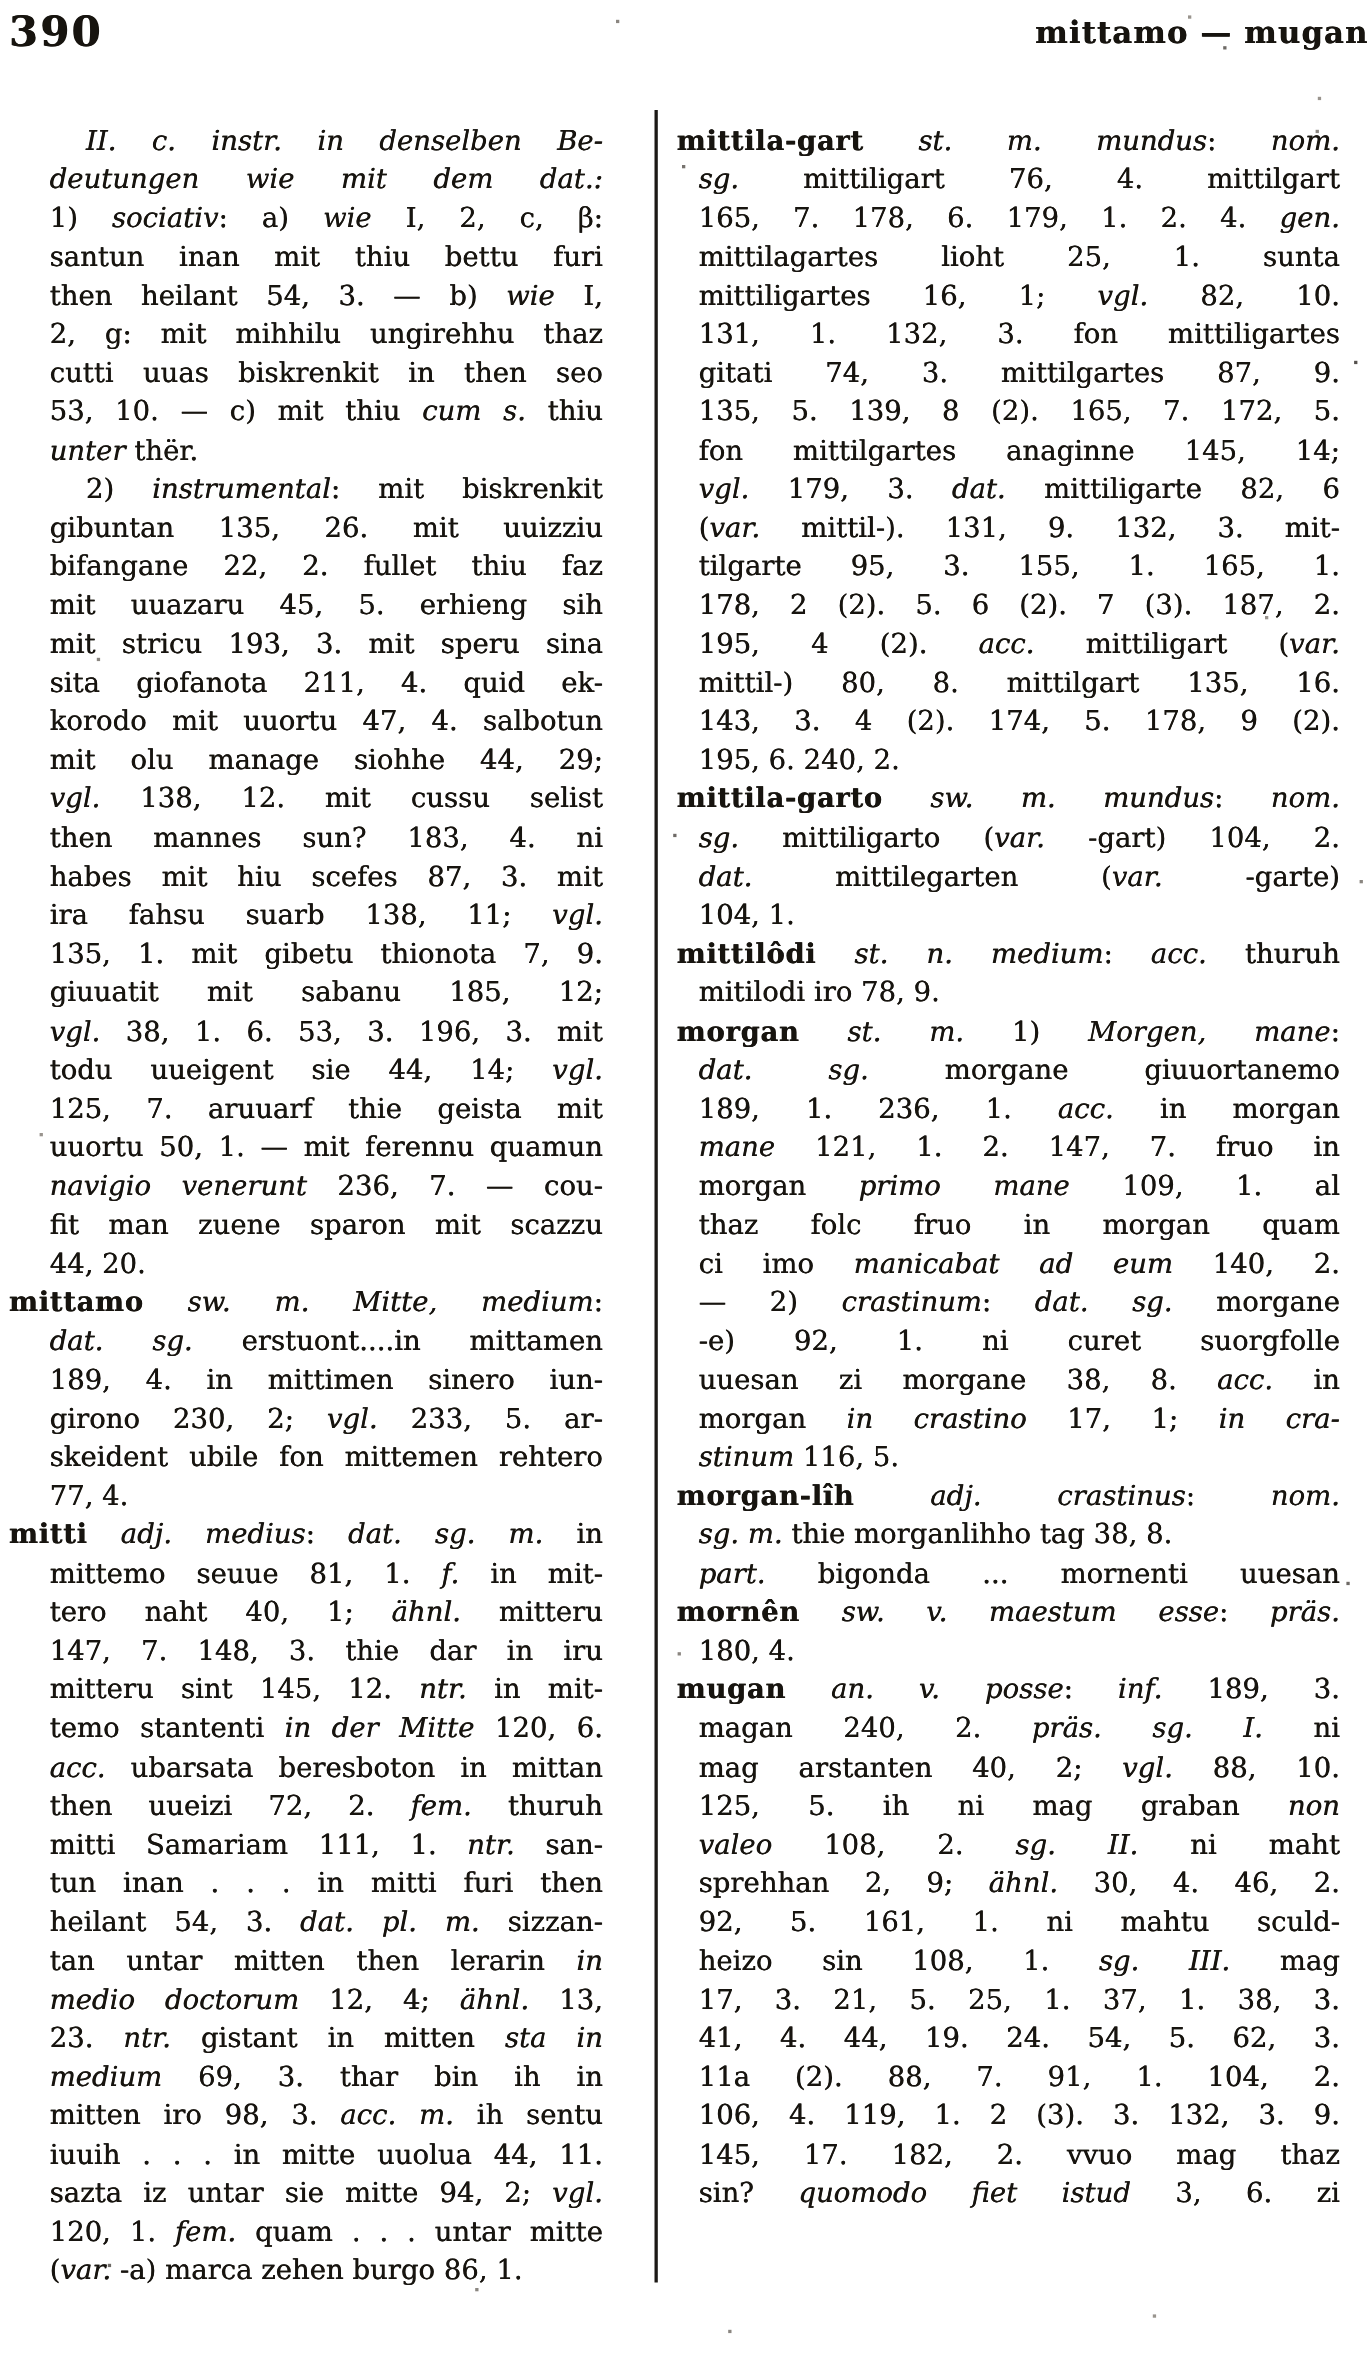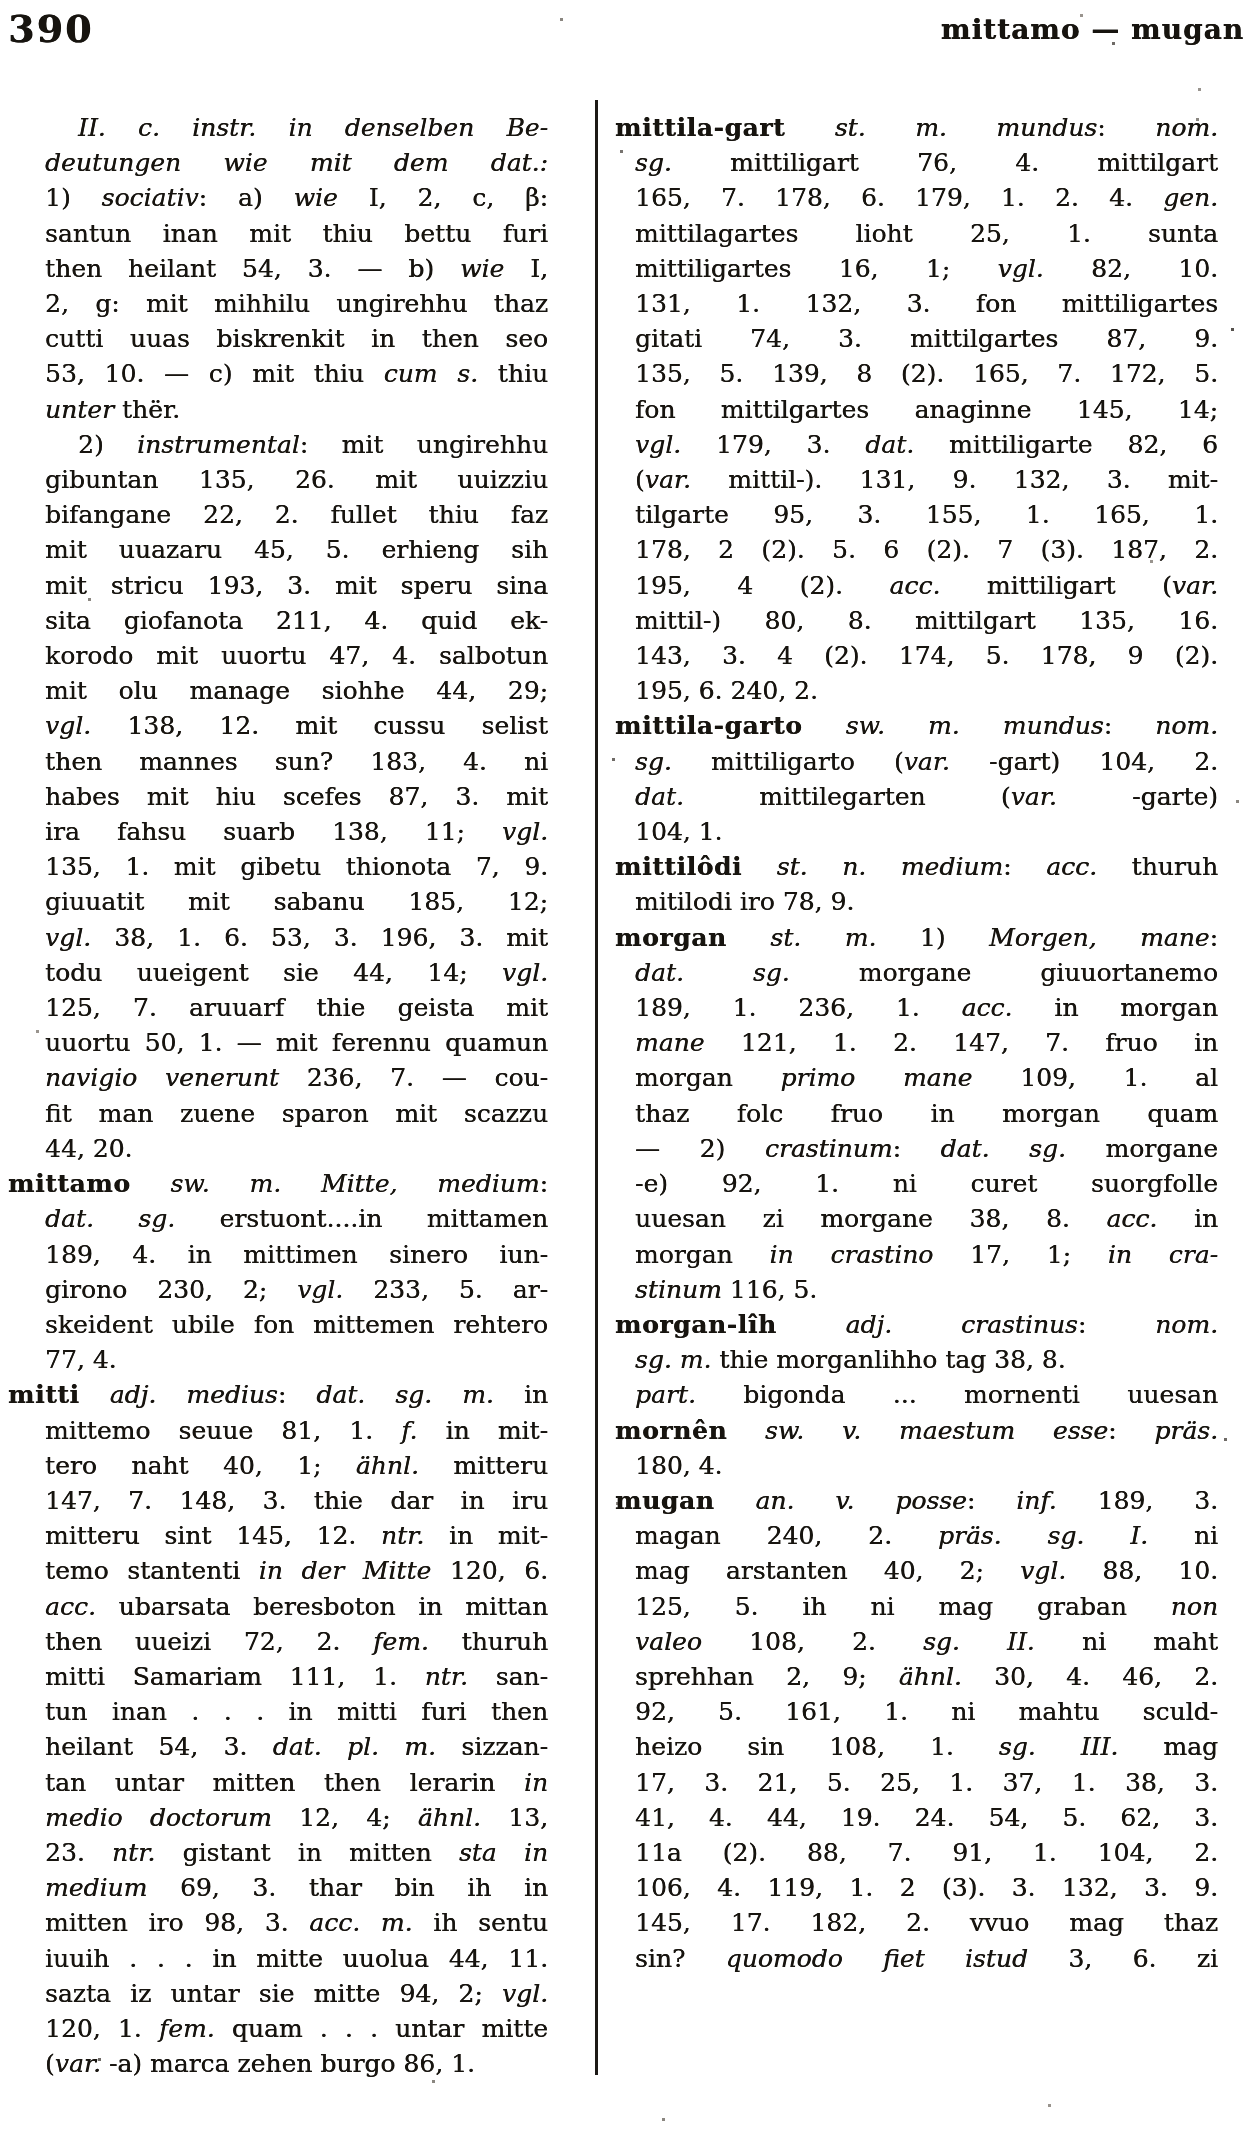--- a/index.html
+++ b/index.html
@@ -77,21 +77,21 @@
           <div class="line just"><span class="it">deutungen wie mit dem dat.:</span></div>
           <div class="line just"><span>1) </span><span class="it">sociativ</span><span>: a) </span><span class="it">wie</span><span> I, 2, c, β:</span></div>
           <div class="line just"><span>santun inan mit thiu bettu furi</span></div>
           <div class="line just"><span>then heilant 54, 3. — b) </span><span class="it">wie</span><span> I,</span></div>
           <div class="line just"><span>2, g: mit mihhilu ungirehhu thaz</span></div>
           <div class="line just"><span>cutti uuas biskrenkit in then seo</span></div>
           <div class="line just"><span>53, 10. — c) mit thiu </span><span class="it">cum</span><span> </span><span class="it">s.</span><span> thiu</span></div>
           <div class="line"><span class="it">unter</span><span> thër.</span></div>
         </div>
         <div class="para cont">
-          <div class="line just first"><span>2) </span><span class="it">instrumental</span><span>: mit ungirehhu</span></div>
+          <div class="line just first"><span>2) </span><span class="it">instrumental</span><span>: mit biskrenkit</span></div>
           <div class="line just"><span>gibuntan 135, 26. mit uuizziu</span></div>
           <div class="line just"><span>bifangane 22, 2. fullet thiu faz</span></div>
           <div class="line just"><span>mit uuazaru 45, 5. erhieng sih</span></div>
           <div class="line just"><span>mit stricu 193, 3. mit speru sina</span></div>
           <div class="line just"><span>sita giofanota 211, 4. quid ek-</span></div>
           <div class="line just"><span>korodo mit uuortu 47, 4. salbotun</span></div>
           <div class="line just"><span>mit olu manage siohhe 44, 29;</span></div>
           <div class="line just"><span class="it">vgl.</span><span> 138, 12. mit cussu selist</span></div>
           <div class="line just"><span>then mannes sun? 183, 4. ni</span></div>
           <div class="line just"><span>habes mit hiu scefes 87, 3. mit</span></div>
@@ -168,20 +168,21 @@
           <div class="line just first"><span class="hw">mittilôdi</span><span> </span><span class="it">st. n. medium</span><span>: </span><span class="it">acc.</span><span> thuruh</span></div>
           <div class="line"><span>mitilodi iro 78, 9.</span></div>
         </div>
         <div class="para entry">
           <div class="line just first"><span class="hw">morgan</span><span> </span><span class="it">st. m.</span><span> 1) </span><span class="it">Morgen, mane</span><span>:</span></div>
           <div class="line just"><span class="it">dat. sg.</span><span> morgane giuuortanemo</span></div>
           <div class="line just"><span>189, 1. 236, 1. </span><span class="it">acc.</span><span> in morgan</span></div>
           <div class="line just"><span class="it">mane</span><span> 121, 1. 2. 147, 7. fruo in</span></div>
           <div class="line just"><span>morgan </span><span class="it">primo mane</span><span> 109, 1. al</span></div>
           <div class="line just"><span>thaz folc fruo in morgan quam</span></div>
+          <div class="line just"><span>ci imo </span><span class="it">manicabat ad eum</span><span> 140, 2.</span></div>
           <div class="line just"><span>— 2) </span><span class="it">crastinum</span><span>: </span><span class="it">dat. sg.</span><span> morgane</span></div>
           <div class="line just"><span>-e) 92, 1. ni curet suorgfolle</span></div>
           <div class="line just"><span>uuesan zi morgane 38, 8. </span><span class="it">acc.</span><span> in</span></div>
           <div class="line just"><span>morgan </span><span class="it">in crastino</span><span> 17, 1; </span><span class="it">in cra-</span></div>
           <div class="line"><span class="it">stinum</span><span> 116, 5.</span></div>
         </div>
         <div class="para entry">
           <div class="line just first"><span class="hw">morgan-lîh</span><span> </span><span class="it">adj. crastinus</span><span>: </span><span class="it">nom.</span></div>
           <div class="line"><span class="it">sg. m.</span><span> thie morganlihho tag 38, 8.</span></div>
         </div>

